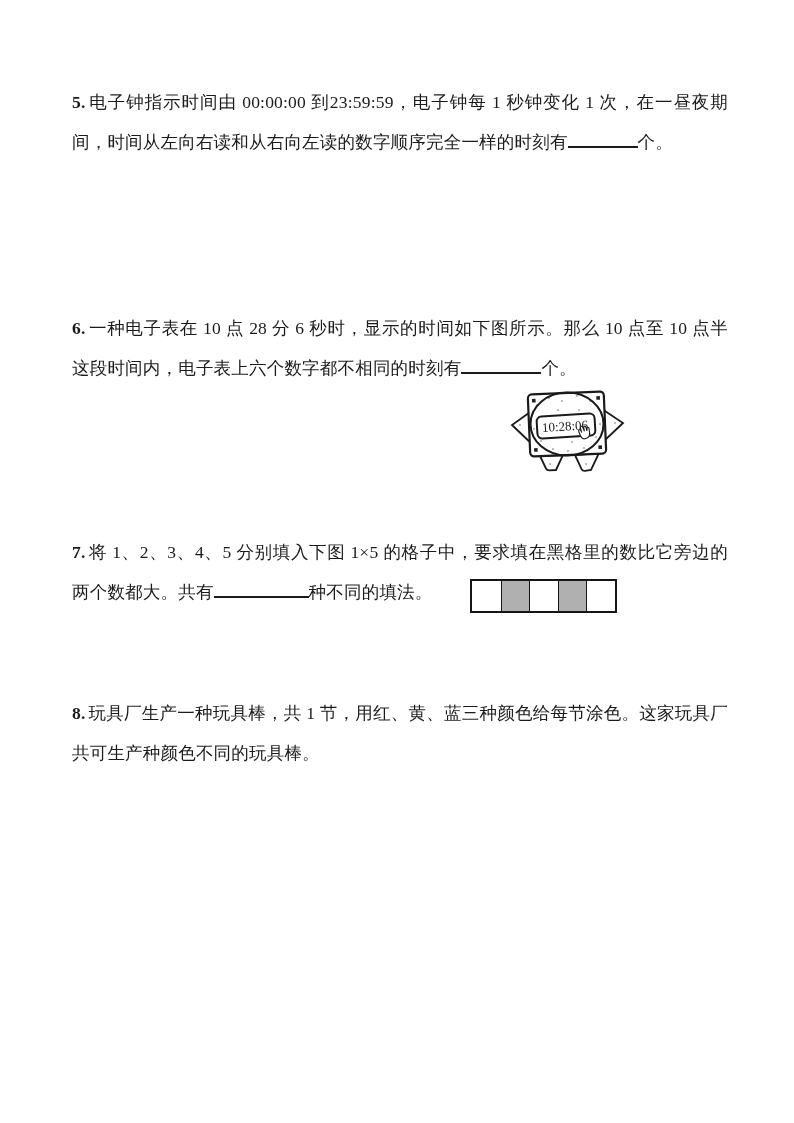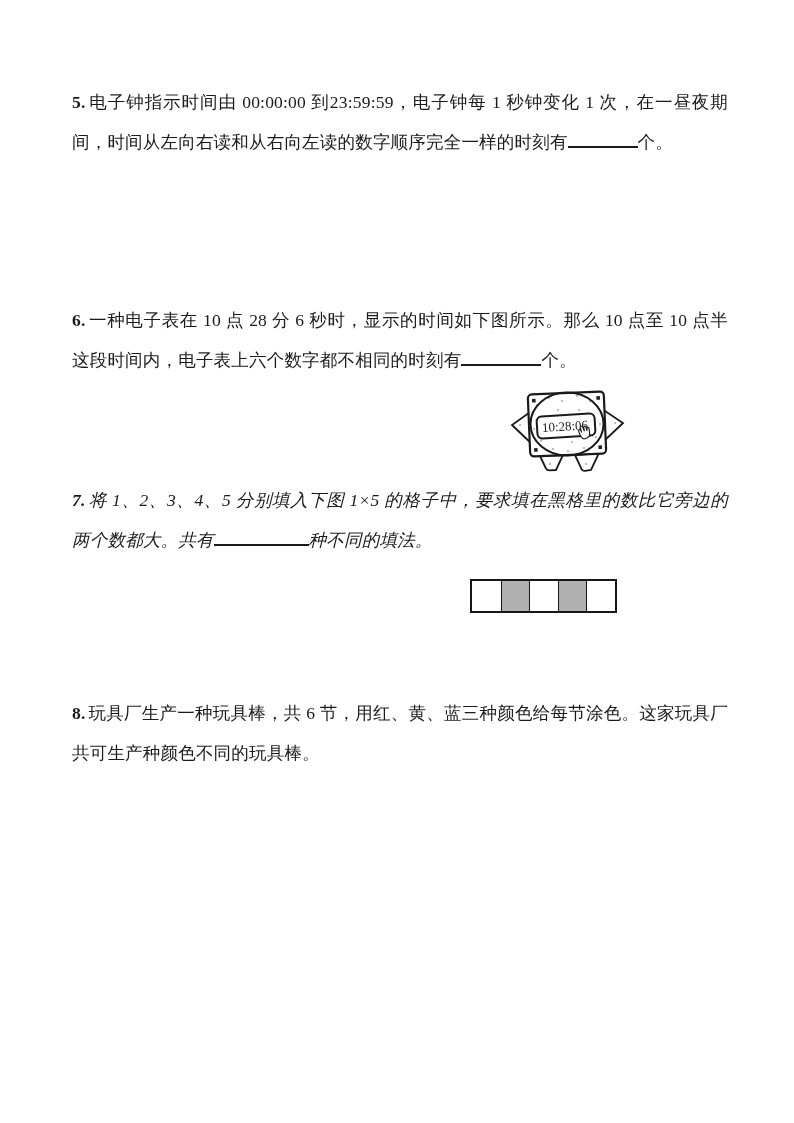--- a/index.html
+++ b/index.html
@@ -21,22 +21,22 @@
     letter-spacing:0.2px;
   }
   .q-num{font-weight:bold;margin-right:3px;}
   .blank{
     display:inline-block;
     border-bottom:2px solid #1b1b1b;
     height:4px;
     vertical-align:baseline;
   }
   #p5{top:82px;}
-  #p6{top:300px;}
-  #p7{top:480px;font-style:italic;}
+  #p6{top:308px;}
+  #p7{top:532px;}
   #p8{top:693px;}
   #p9{top:885px;}
   .watch-wrap{position:absolute;left:506px;top:379px;width:122px;height:96px;}
   .grid-figure{
     position:absolute;left:470px;top:579px;
     display:flex;
     border:2px solid #161616;
     background:#fff;
     box-sizing:border-box;
   }
@@ -44,21 +44,21 @@
   .grid-cell:first-child{border-left:none;}
 </style>
 </head>
 <body>
 
 <div class="page">
 
   <div class="problem" id="p5"><b class="q-num">5.</b><span>电子钟指示时间由 00:00:00 到23:59:59，电子钟每 1 秒钟变化 1 次，在一昼夜期间，时间从左向右读和从右向左读的数字顺序完全一样的时刻有</span><span class="blank" style="width: 70px;"></span><span>个。</span></div>
   <div class="problem" id="p6"><b class="q-num">6.</b><span>一种电子表在 10 点 28 分 6 秒时，显示的时间如下图所示。那么 10 点至 10 点半这段时间内，电子表上六个数字都不相同的时刻有</span><span class="blank" style="width: 80px;"></span><span>个。</span></div>
   <div class="problem" id="p7"><b class="q-num">7.</b><span>将 1、2、3、4、5 分别填入下图 1×5 的格子中，要求填在黑格里的数比它旁边的两个数都大。共有</span><span class="blank" style="width: 95px;"></span><span>种不同的填法。</span></div>
-  <div class="problem" id="p8"><b class="q-num">8.</b><span>玩具厂生产一种玩具棒，共 6 节，用红、黄、蓝三种颜色给每节涂色。这家玩具厂共可生产种颜色不同的玩具棒。</span></div>
+  <div class="problem" id="p8"><b class="q-num">8.</b><span>玩具厂生产一种玩具棒，共 1 节，用红、黄、蓝三种颜色给每节涂色。这家玩具厂共可生产种颜色不同的玩具棒。</span></div>
 
   <div class="watch-wrap">
     <svg width="122" height="96" viewBox="0 0 122 96">
       <g stroke="#1a1a1a" fill="#ffffff">
 
         <polygon points="27,31 6,46 28,67" stroke-width="1.8"></polygon>
         <polygon points="96,30 117,44 97,63" stroke-width="1.8"></polygon>
 
         <path d="M34,77 L40,89.5 Q41,91.3 43.2,91.3 L50,91 L57,76 Z" stroke-width="1.8"></path>
         <path d="M69,76 L75.8,90.6 Q76.8,92 79,91.8 L85,91 L93,74 Z" stroke-width="1.8"></path>

